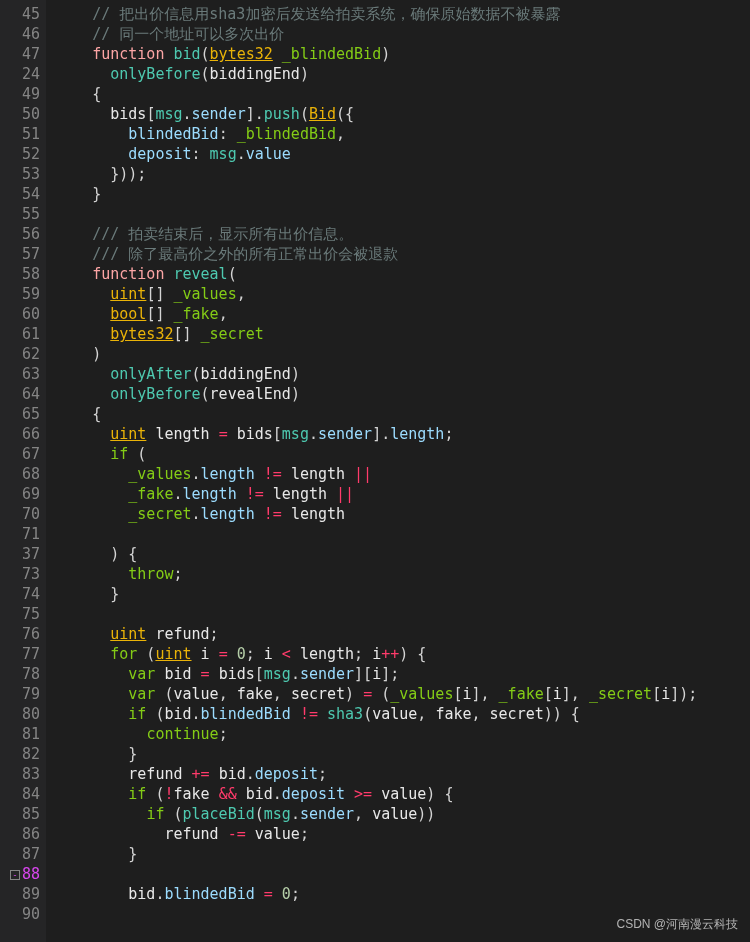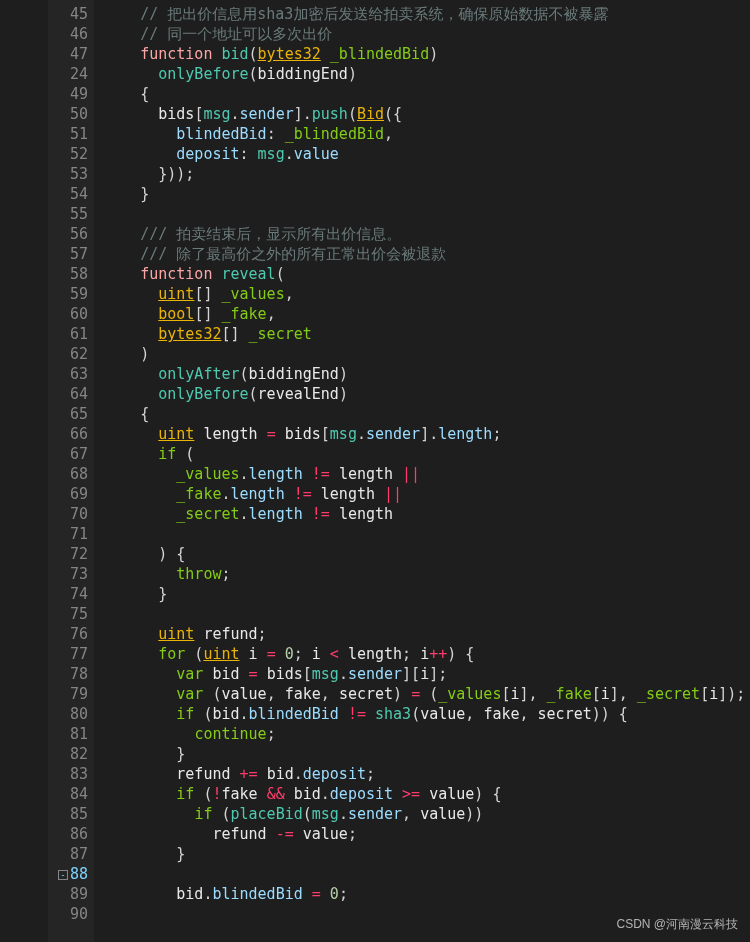--- a/index.html
+++ b/index.html
@@ -19,27 +19,26 @@
       height: 100%;
     }
     .gutter {
       background: #252526;
       color: #858585;
       text-align: right;
       padding: 4px 6px 4px 4px;
       user-select: none;
       flex-shrink: 0;
       min-width: 34px;
-      margin-left: 48px;
     }
     .gutter .ln {
       height: 20px;
     }
     .gutter .ln.cursor {
-      color: #7dd3fc;
+      color: #d946ef;
       padding-left: 6px;
     }
     .gutter .fold {
       display: inline-block;
       width: 10px;
       height: 10px;
       border: 1px solid #858585;
       font-size: 9px;
       line-height: 8px;
       text-align: center;
@@ -100,21 +99,21 @@
       <div class="ln">62</div>
       <div class="ln">63</div>
       <div class="ln">64</div>
       <div class="ln">65</div>
       <div class="ln">66</div>
       <div class="ln">67</div>
       <div class="ln">68</div>
       <div class="ln">69</div>
       <div class="ln">70</div>
       <div class="ln">71</div>
-      <div class="ln">72</div>
+      <div class="ln">37</div>
       <div class="ln">73</div>
       <div class="ln">74</div>
       <div class="ln">75</div>
       <div class="ln">76</div>
       <div class="ln">77</div>
       <div class="ln">78</div>
       <div class="ln">79</div>
       <div class="ln">80</div>
       <div class="ln">81</div>
       <div class="ln">82</div>

